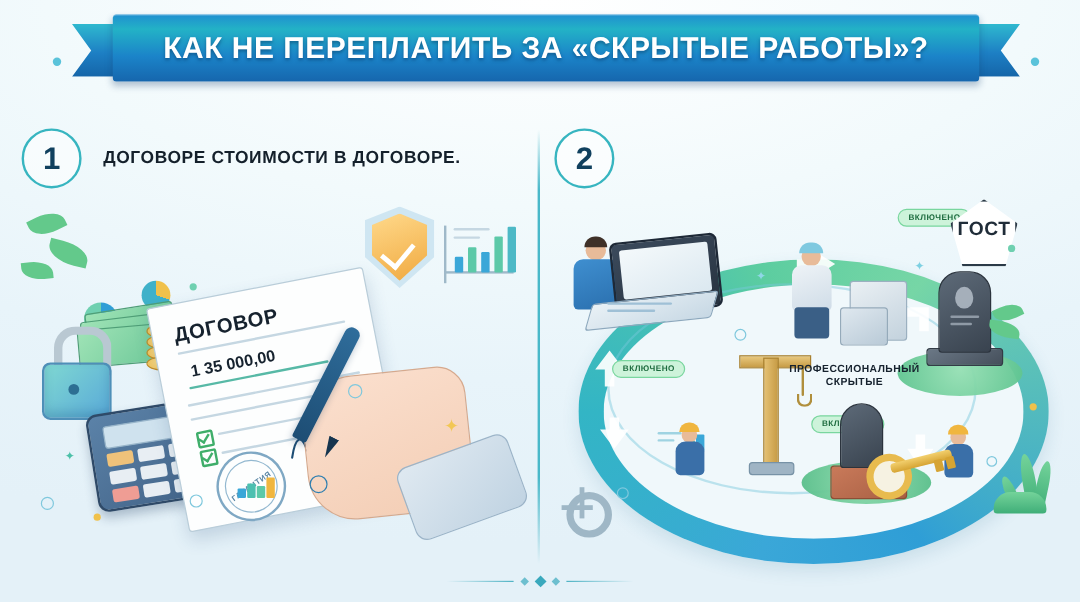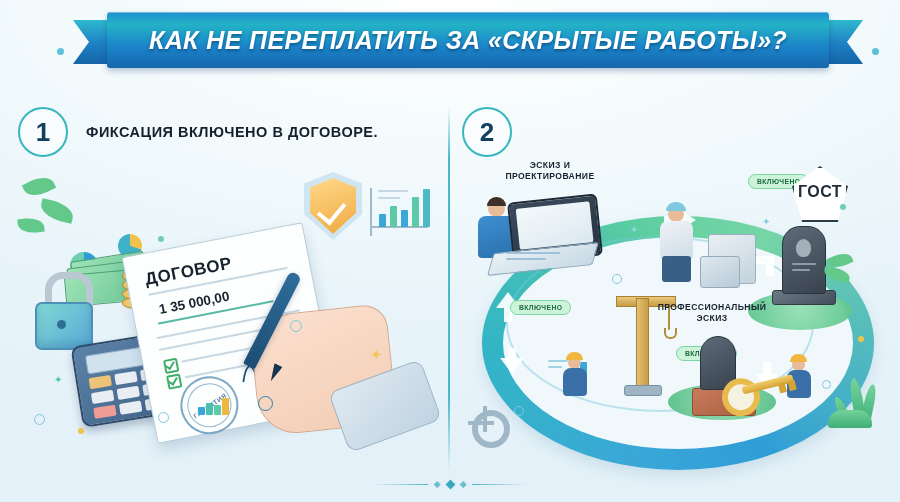--- a/index.html
+++ b/index.html
@@ -6,21 +6,21 @@
   body{
     width:900px;height:502px;overflow:hidden;
     font-family:"Liberation Sans", sans-serif;
     background:#eef7fb;
   }
   .stage{position:relative;width:900px;height:502px;overflow:hidden;
     background:
       radial-gradient(120% 90% at 50% 0%, #ffffff 0%, #f2fafc 38%, #e8f4fa 70%, #e4f1f8 100%);
   }
   
-  .banner-wrap{position:absolute;left:73px;top:12px;width:790px;height:61px;font-style:italic;}
+  .banner-wrap{position:absolute;left:60px;top:12px;width:790px;height:61px;}
   .ribbon-tail{position:absolute;top:8px;width:46px;height:44px;
     background:linear-gradient(180deg,#2fb9cf 0%,#1d7fc4 55%,#1565a8 100%);
     box-shadow:0 2px 3px rgba(20,60,110,.25);}
   .ribbon-tail.left{left:0;clip-path:polygon(0 0,100% 0,100% 100%,0 100%,16px 50%);}
   .ribbon-tail.right{right:0;clip-path:polygon(0 0,100% 0,calc(100% - 16px) 50%,100% 100%,0 100%);}
   .banner{position:absolute;left:34px;right:34px;top:0;height:56px;
     background:linear-gradient(180deg,#1f8fd0 0%,#23b2c6 22%,#1b84c9 62%,#1666ad 100%);
     border-radius:3px;
     box-shadow:0 3px 6px rgba(16,60,110,.3), inset 0 1px 0 rgba(255,255,255,.35);
     display:flex;align-items:center;justify-content:center;}
@@ -190,21 +190,21 @@
     <div class="banner">
       <div class="banner-title">КАК НЕ ПЕРЕПЛАТИТЬ ЗА «СКРЫТЫЕ РАБОТЫ»?</div>
     </div>
   </div>
 
   <div class="divider"></div>
 
   <div class="col left">
     <div class="head">
       <div class="num">1</div>
-      <div class="head-label">ФИКСАЦИЯ ВКЛЮЧЕНО В ДОГОВОРЕ.</div>
+      <div class="head-label">ДОГОВОРЕ СТОИМОСТИ В ДОГОВОРЕ.</div>
     </div>
 
     <div class="art">
 
       <div class="leaf" style="left:6px;top:18px;width:30px;height:17px;transform:rotate(-26deg);"></div>
       <div class="leaf" style="left:22px;top:42px;width:34px;height:18px;transform:rotate(14deg);"></div>
       <div class="leaf" style="left:0px;top:58px;width:26px;height:15px;transform:rotate(-6deg);"></div>
 
       <div class="pie" style="left:52px;top:92px;width:28px;height:28px;background:conic-gradient(#2f9ed6 0 38%,#6fd0b0 38% 100%);"></div>
       <div class="pie" style="left:100px;top:74px;width:24px;height:24px;background:conic-gradient(#f0c14b 0 30%,#3fb1c9 30% 100%);"></div>
@@ -318,24 +318,20 @@
       <svg class="sh" style="left:200px;top:48px;" width="36" height="24" viewBox="0 0 36 24">
         <path d="M34 12 L18 22 L18 16 L2 16 L2 8 L18 8 L18 2 Z" fill="#ffffff" opacity=".92"></path>
       </svg>
       <svg class="sh" style="left:284px;top:92px;" width="34" height="26" viewBox="0 0 34 26">
         <path d="M2 4 L28 4 L28 24 L20 24 L20 12 L2 12 Z" fill="#ffffff" opacity=".9"></path>
       </svg>
       <svg class="sh" style="left:292px;top:200px;" width="26" height="32" viewBox="0 0 26 32">
         <path d="M13 30 L2 14 L9 14 L9 2 L17 2 L17 14 L24 14 Z" fill="#ffffff" opacity=".92"></path>
       </svg>
 
-      <div class="lbl" style="left:28px;top:0px;width:120px;">
-        <span>ЭСКИЗ И</span><br>
-        <span>ПРОЕКТИРОВАНИЕ</span>
-      </div>
       <div class="person">
         <div class="head-c" style="left:26px;top:40px;width:17px;height:17px;background:#e8bb99;"></div>
         <div class="sh" style="left:25px;top:37px;width:19px;height:9px;border-radius:9px 9px 0 0;background:#3f3128;"></div>
         <div class="torso" style="left:16px;top:56px;width:38px;height:42px;background:linear-gradient(160deg,#3f8fd0,#2a6fae);"></div>
       </div>
       <div class="laptop">
         <div class="laptop-screen"></div>
       </div>
       <div class="laptop-base"></div>
       <div class="rule" style="left:44px;top:92px;width:54px;background:#9fc0d6;"></div>
@@ -376,21 +372,21 @@
       <div class="crane">
         <div class="crane-jib"></div>
         <div class="crane-mast"></div>
         <div class="rule" style="left:58px;top:20px;width:1.6px;height:26px;background:#b08f3c;"></div>
         <div class="sh" style="left:54px;top:44px;width:9px;height:9px;border:2px solid #b08f3c;border-top:none;border-radius:0 0 6px 6px;"></div>
         <div class="crane-base"></div>
       </div>
 
       <div class="lbl" style="left:182px;top:142px;width:136px;">
         <span>ПРОФЕССИОНАЛЬНЫЙ</span><br>
-        <span>ЭСКИЗ</span>
+        <span>СКРЫТЫЕ</span>
       </div>
       <div class="badge" style="left:214px;top:186px;">ВКЛЮЧЕНО</div>
 
       <div class="person">
         <div class="head-c" style="left:106px;top:196px;width:13px;height:13px;background:#e8bb99;"></div>
         <div class="sh" style="left:104px;top:192px;width:17px;height:8px;border-radius:8px 8px 0 0;background:#f0b63f;"></div>
         <div class="torso" style="left:101px;top:208px;width:24px;height:28px;background:#3a6fa8;"></div>
       </div>
       <div class="person">
         <div class="head-c" style="left:330px;top:198px;width:13px;height:13px;background:#e8bb99;"></div>

